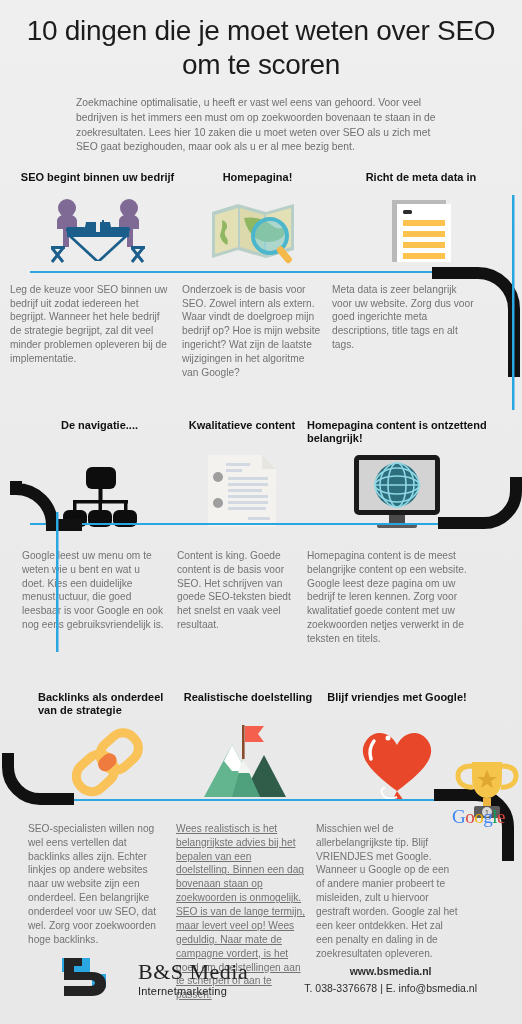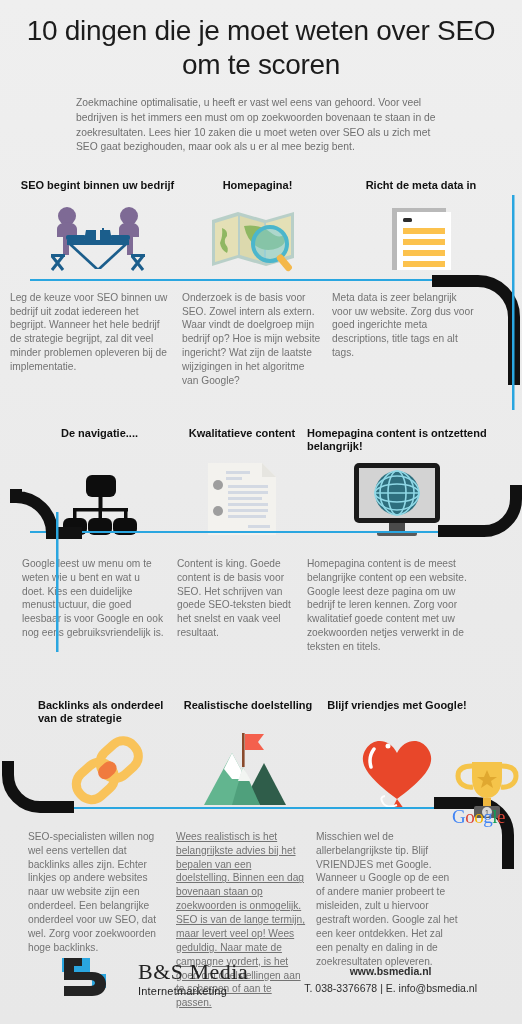--- a/index.html
+++ b/index.html
@@ -125,21 +125,21 @@
 </head>
 <body>
 
 <div class="page">
 
   <div class="header">
     <div class="title">10 dingen die je moet weten over SEO om te scoren</div>
     <div class="intro">Zoekmachine optimalisatie, u heeft er vast wel eens van gehoord. Voor veel bedrijven is het immers een must om op zoekwoorden bovenaan te staan in de zoekresultaten. Lees hier 10 zaken die u moet weten over SEO als u zich met SEO gaat bezighouden, maar ook als u er al mee bezig bent.</div>
   </div>
 
-  <div class="row" style="margin-top:24px;">
+  <div class="row" style="margin-top:16px;">
 
     <div class="heads">
       <div class="head" style="width:175px;">SEO begint binnen uw bedrijf</div>
       <div class="head" style="width:145px;">Homepagina!</div>
       <div class="head" style="width:182px;">Richt de meta data in</div>
     </div>
 
     <div class="icons" style="height:72px;margin-top:8px;">
       <div class="iconcell" style="width:175px;">
 

